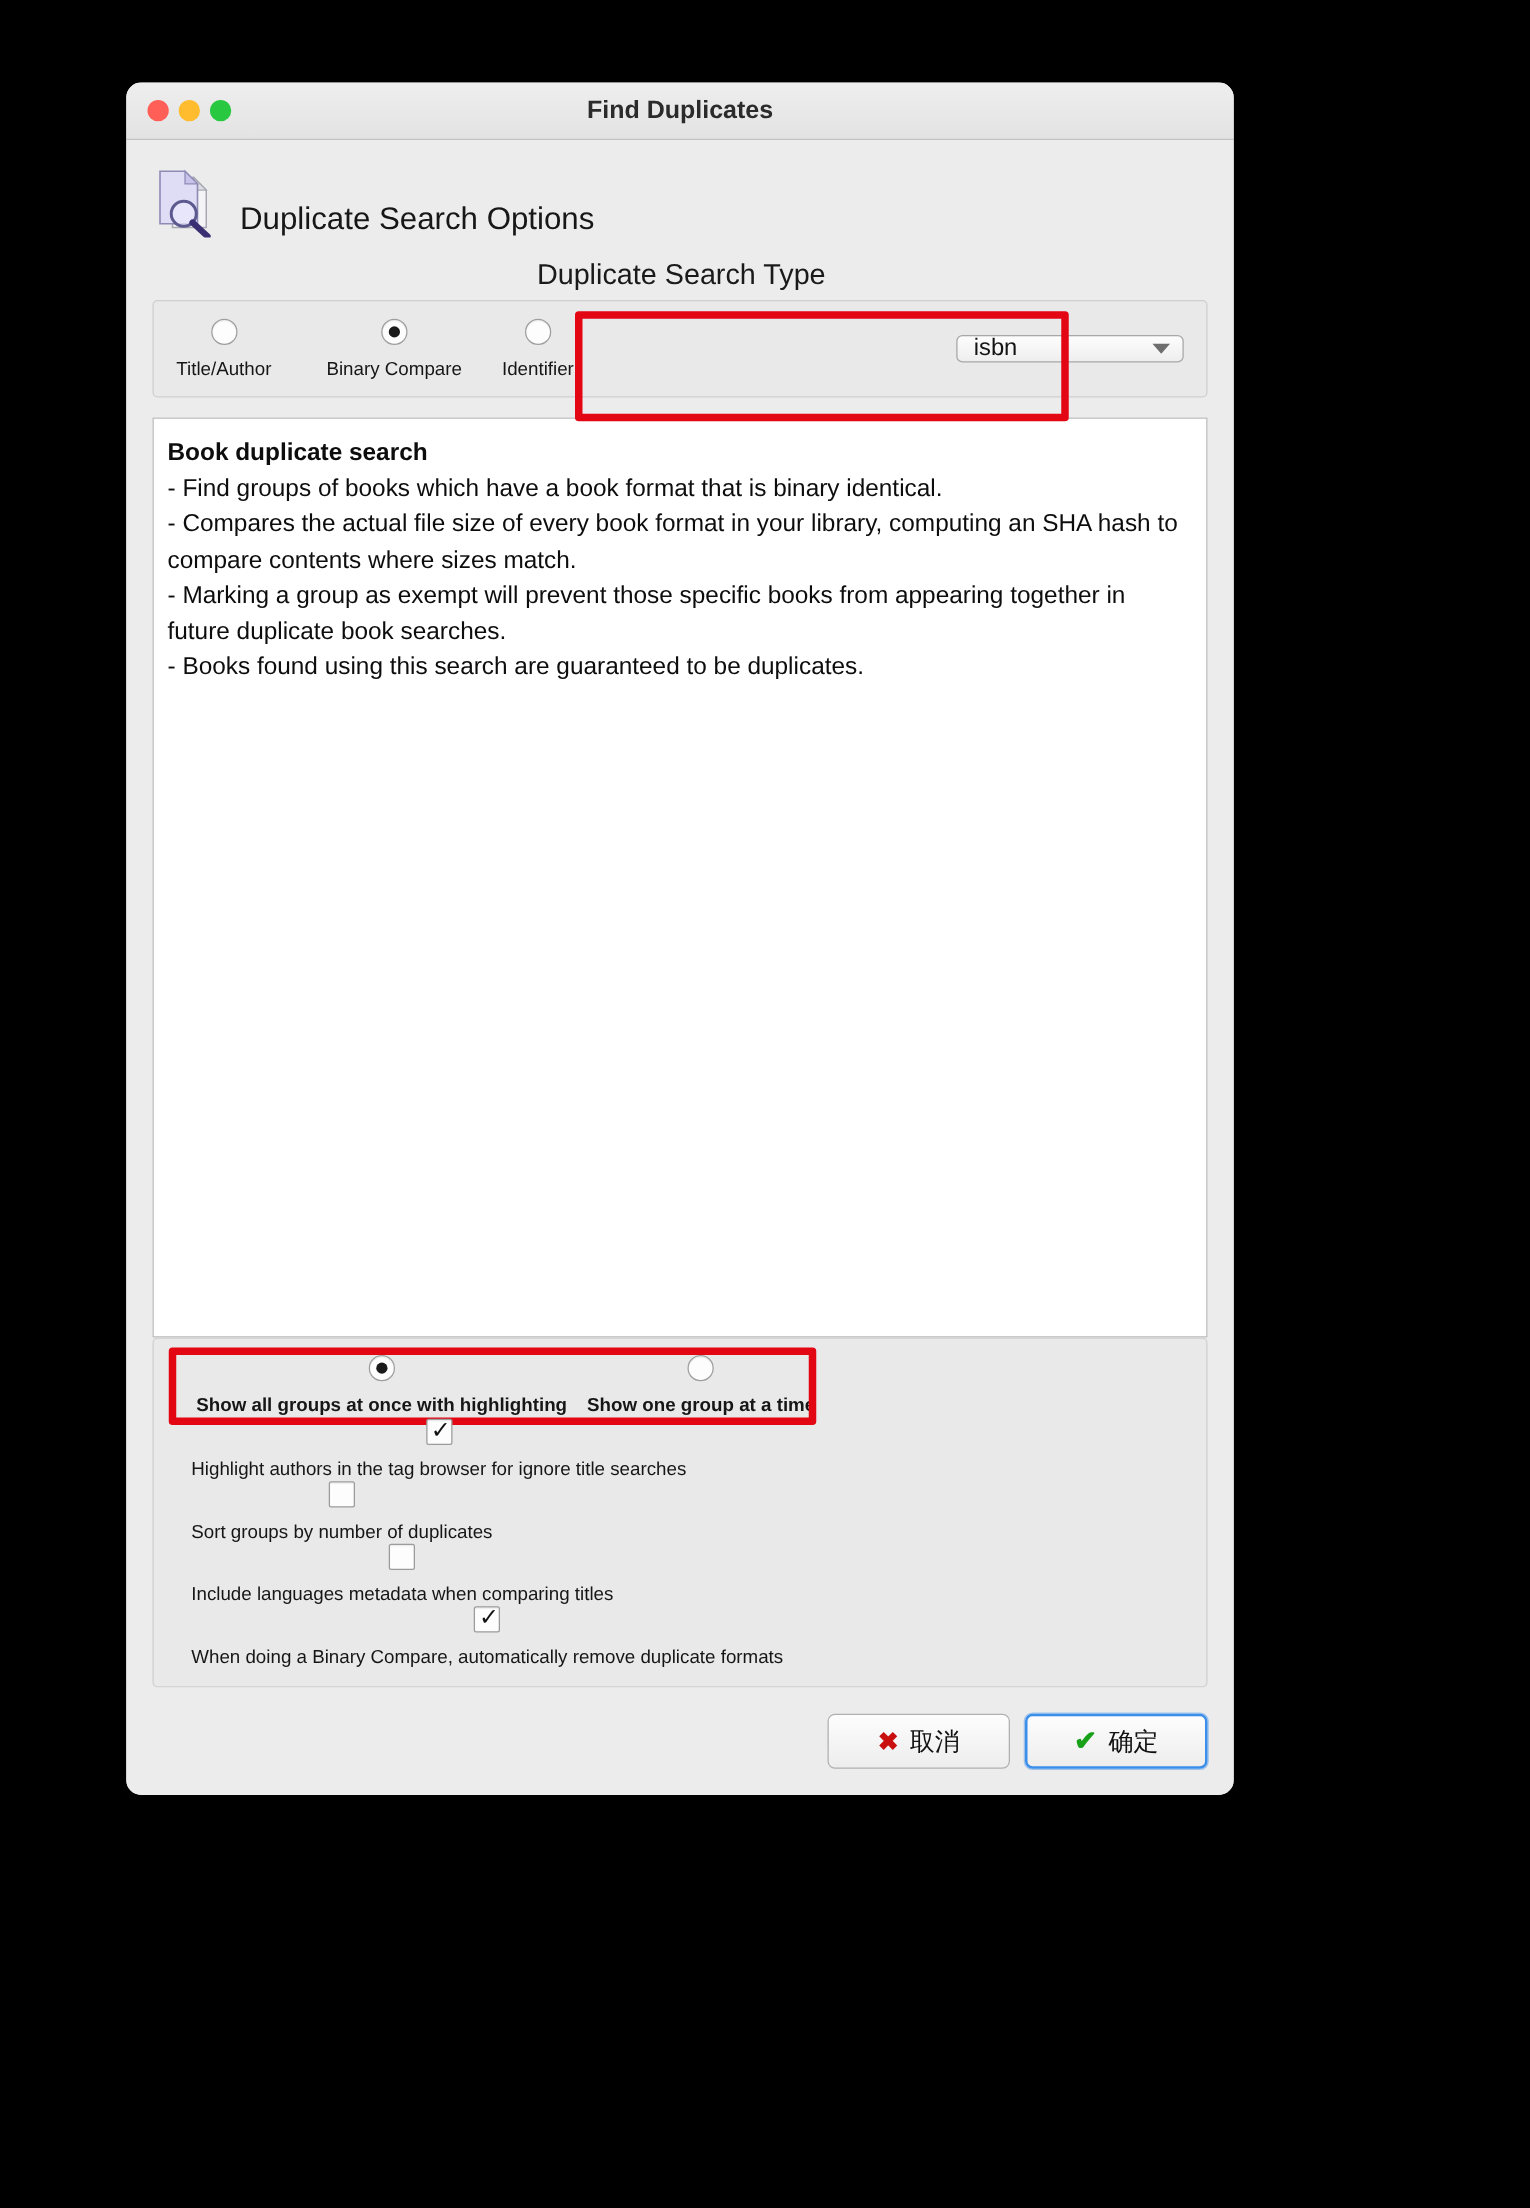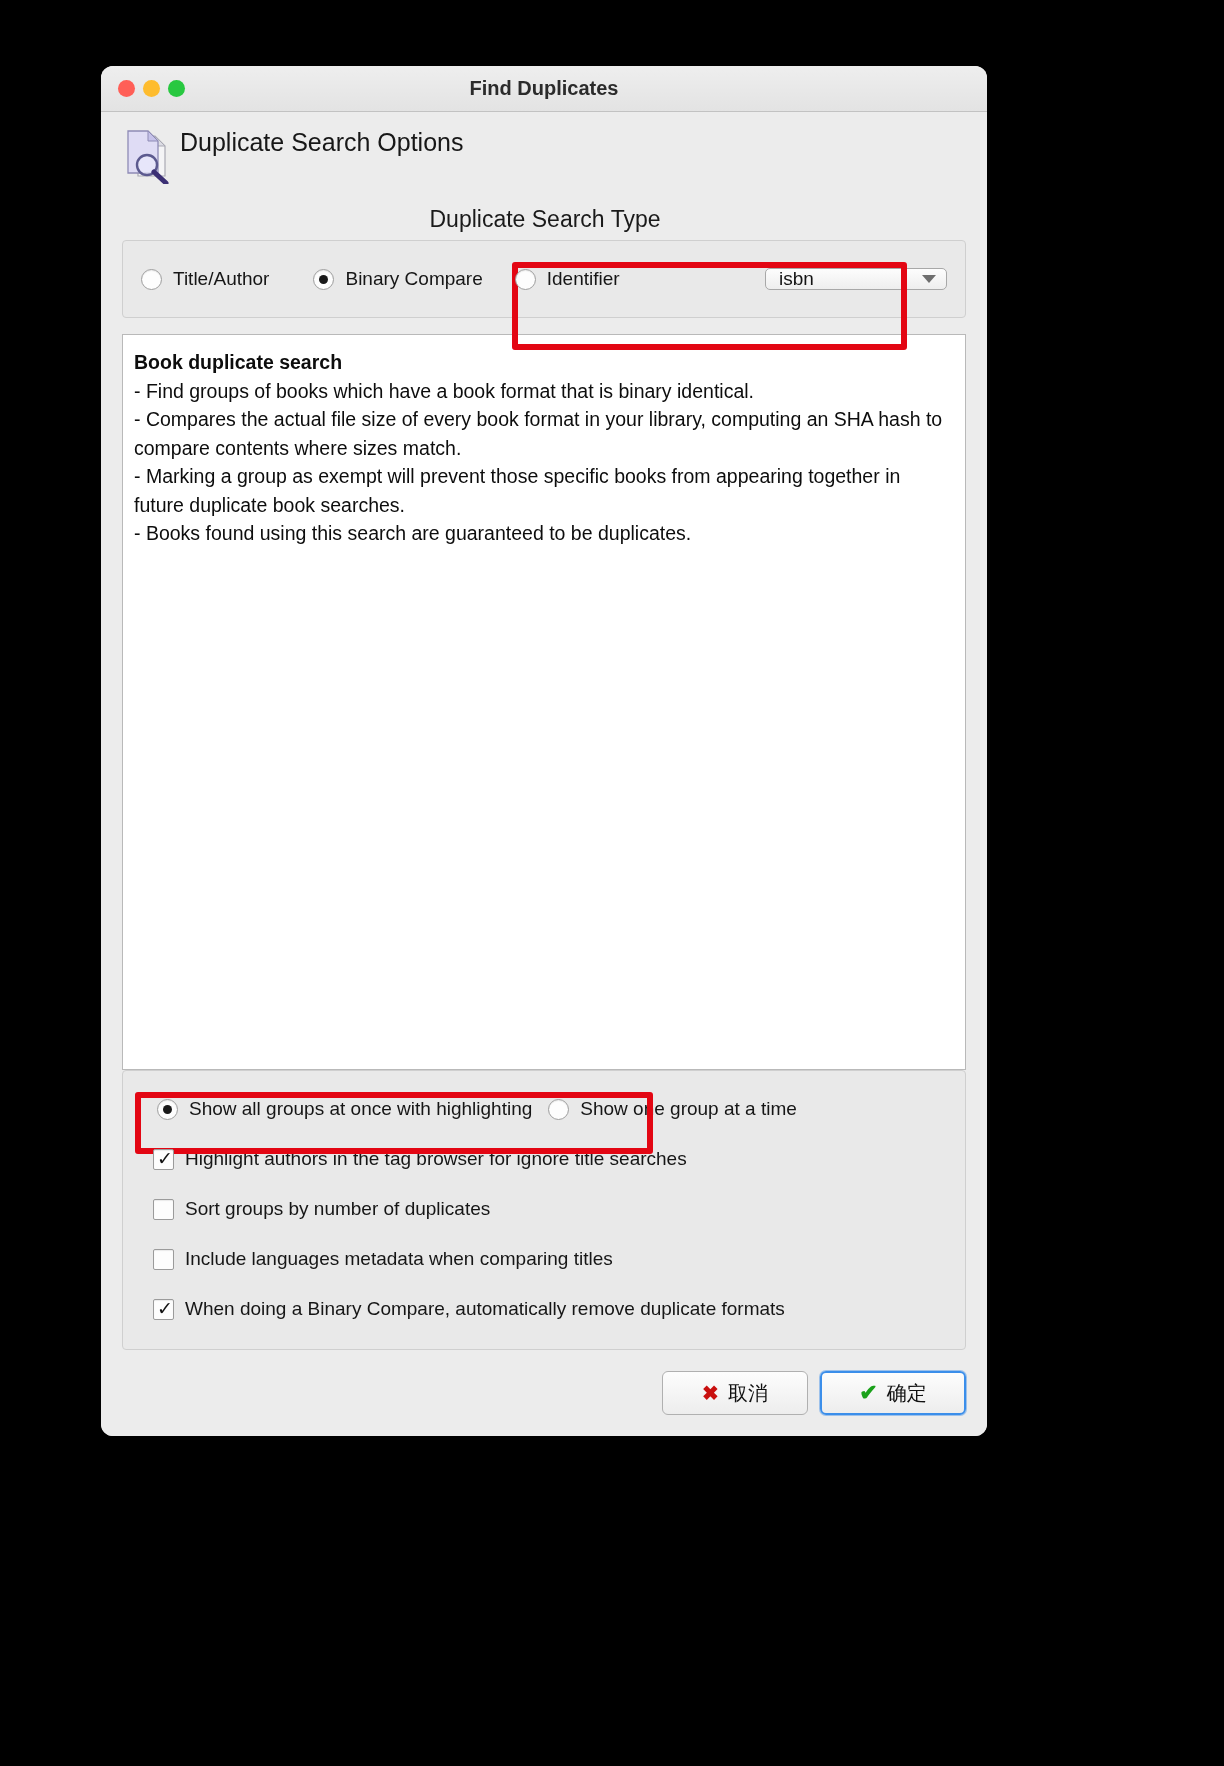--- a/index.html
+++ b/index.html
@@ -59,22 +59,22 @@
     flex: 1 1 auto;
     padding: 16px 21px 0 21px;
     display: flex;
     flex-direction: column;
     background: #ececec;
   }
 
   
   #head {
     display: flex;
-    align-items: flex-start;
-    gap: 4px;
+    align-items: flex-end;
+    gap: 16px;
     height: 62px;
     margin-bottom: 8px;
   }
   #head-title {
     font-size: 25px;
     color: #171717;
   }
   .doc-icon { width: 54px; height: 56px; flex: 0 0 auto; }
 
   
@@ -98,23 +98,24 @@
     align-items: center;
     padding: 0 18px;
     position: relative;
   }
 
   
   .ctl {
     display: flex;
     align-items: center;
     gap: 11px;
-    font-size: 19px;
+    font-size: 15px;
     color: #161616;
     white-space: nowrap;
+    flex-direction: column;
   }
   .radio {
     width: 21px; height: 21px;
     border-radius: 50%;
     background: #fdfdfd;
     border: 1px solid #9e9e9e;
     box-shadow: inset 0 1px 1px rgba(0,0,0,.08);
     flex: 0 0 auto;
     position: relative;
   }
@@ -191,23 +192,24 @@
   #desc b { font-weight: bold; margin-top: 32px; }
 
   
   #result-panel {
     padding: 13px 18px 15px 18px;
     display: flex;
     flex-direction: column;
   }
   #result-radio-row {
     display: flex;
-    align-items: center;
+    align-items: flex-start;
     position: relative;
     height: 50px;
+    font-weight: bold;
   }
   #result-radio-row .ctl:first-of-type { padding-left: 12px; }
   #result-radio-row .ctl:last-of-type { margin-left: 16px; }
   .check-row { height: 50px; display: flex; align-items: center; padding-left: 12px; }
 
   
   #footer {
     height: 86px;
     display: flex;
     align-items: center;

